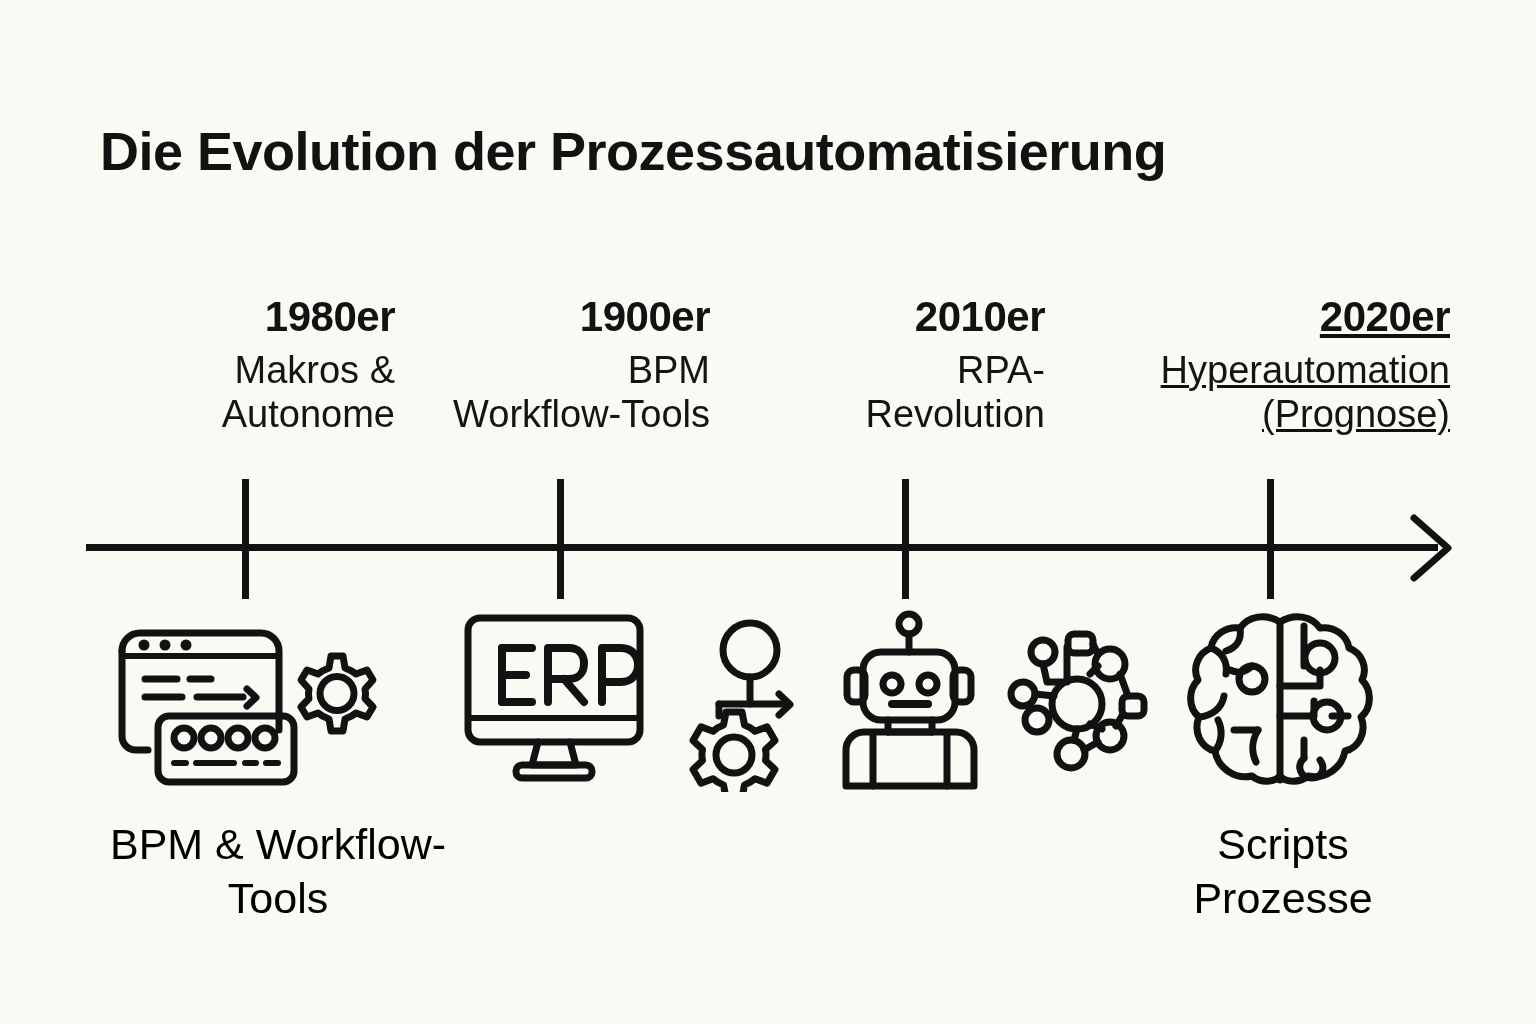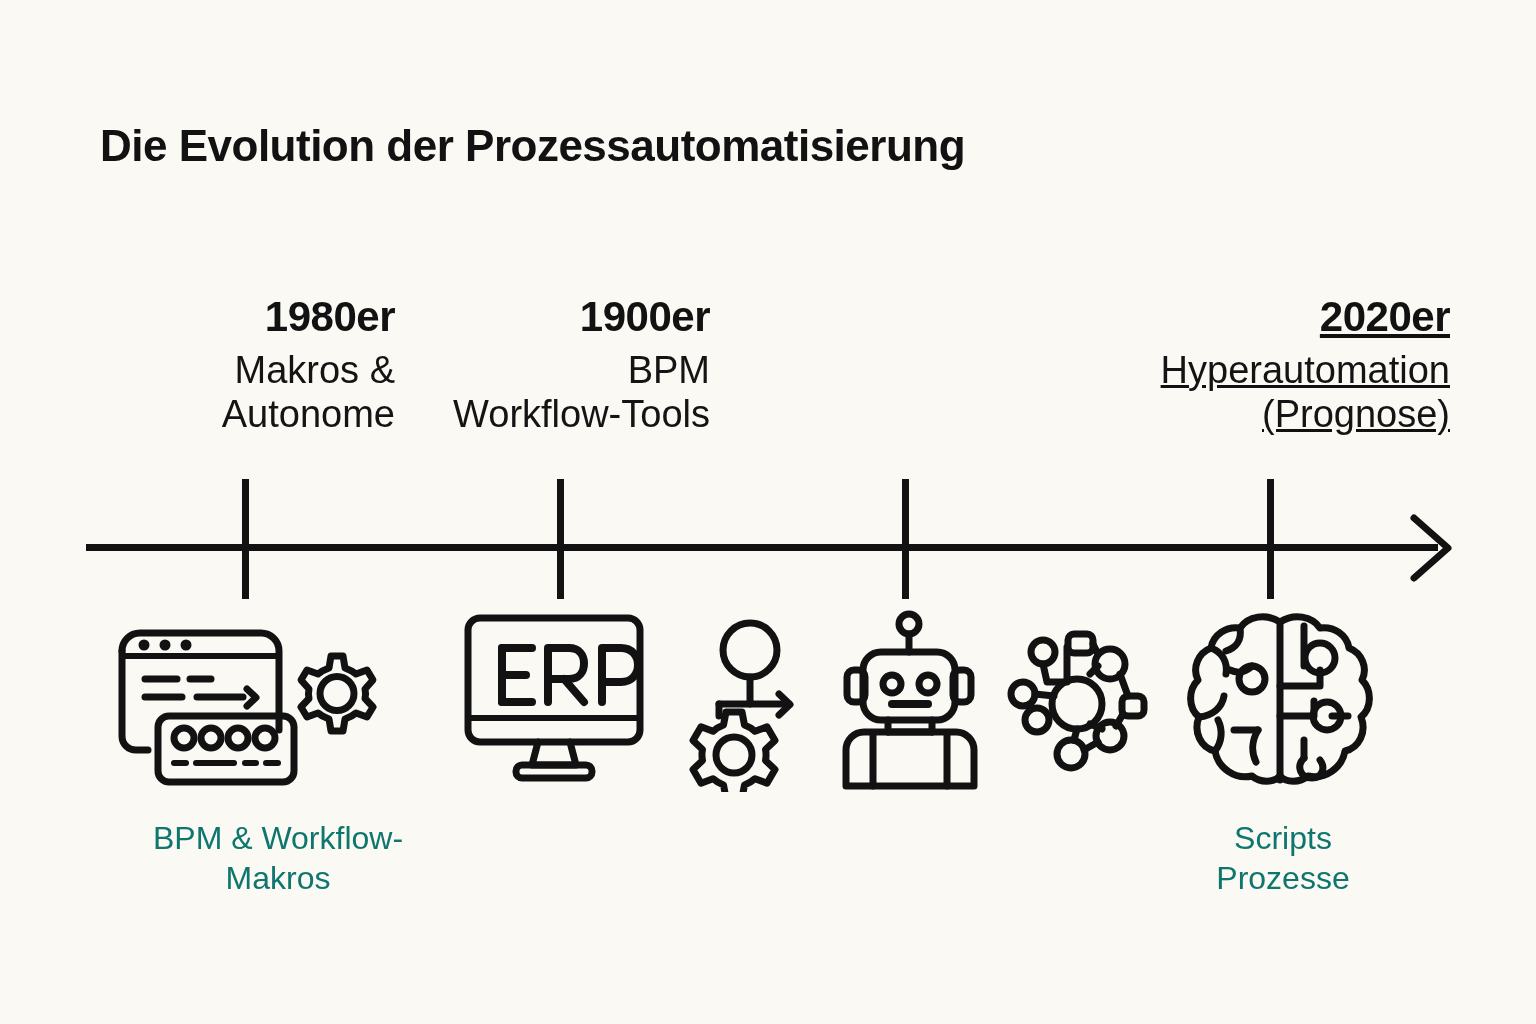--- a/index.html
+++ b/index.html
@@ -20,21 +20,21 @@
     height: 1024px;
     background: #faf9f4;
   }
 
   
   .title {
     position: absolute;
     left: 100px;
     top: 122px;
     width: 1360px;
-    font-size: 44px;
+    font-size: 54px;
     font-weight: 700;
     letter-spacing: -0.5px;
     color: #121212;
     line-height: 1.1;
     white-space: nowrap;
   }
 
   
   .era {
     position: absolute;
@@ -80,23 +80,23 @@
 
   
   .icon-wrap {
     position: absolute;
   }
 
   
   .caption {
     position: absolute;
     text-align: center;
-    font-size: 32px;
+    font-size: 43px;
     line-height: 1.25;
-    color: #0f766e;
+    color: #000000;
   }
 </style>
 </head>
 <body>
 
 <div class="canvas">
 
   <div class="title">Die Evolution der Prozessautomatisierung</div>
 
   <div class="era" style="left:95px; top:292px; width:300px;">
@@ -104,20 +104,25 @@
     <div class="era-desc">Makros &amp;</div>
     <div class="era-desc">Autonome</div>
   </div>
 
   <div class="era" style="left:410px; top:292px; width:300px;">
     <div class="era-year">1900er</div>
     <div class="era-desc">BPM</div>
     <div class="era-desc">Workflow-Tools</div>
   </div>
 
+  <div class="era" style="left:765px; top:292px; width:280px;">
+    <div class="era-year">2010er</div>
+    <div class="era-desc">RPA-</div>
+    <div class="era-desc">Revolution</div>
+  </div>
 
   <div class="era" style="left:1100px; top:292px; width:350px;text-decoration:underline;">
     <div class="era-year">2020er</div>
     <div class="era-desc">Hyperautomation</div>
     <div class="era-desc">(Prognose)</div>
   </div>
 
   <div class="axis-line"></div>
 
   <div class="axis-arrow">
@@ -292,21 +297,21 @@
       <path d="M152 108 L168 108"></path>
       <path d="M124 132 L124 150"></path>
       <circle cx="140" cy="50" r="15"></circle>
       <circle cx="147" cy="108" r="14"></circle>
       <path d="M124 150 C116 158 120 170 132 170 C142 170 146 160 140 152"></path>
     </svg>
   </div>
 
   <div class="caption" style="left:98px; top:818px; width:360px;">
     <div>BPM &amp; Workflow-</div>
-    <div>Makros</div>
+    <div>Tools</div>
   </div>
 
 
   <div class="caption" style="left:1143px; top:818px; width:280px;">
     <div>Scripts</div>
     <div>Prozesse</div>
   </div>
 
 </div>
 

